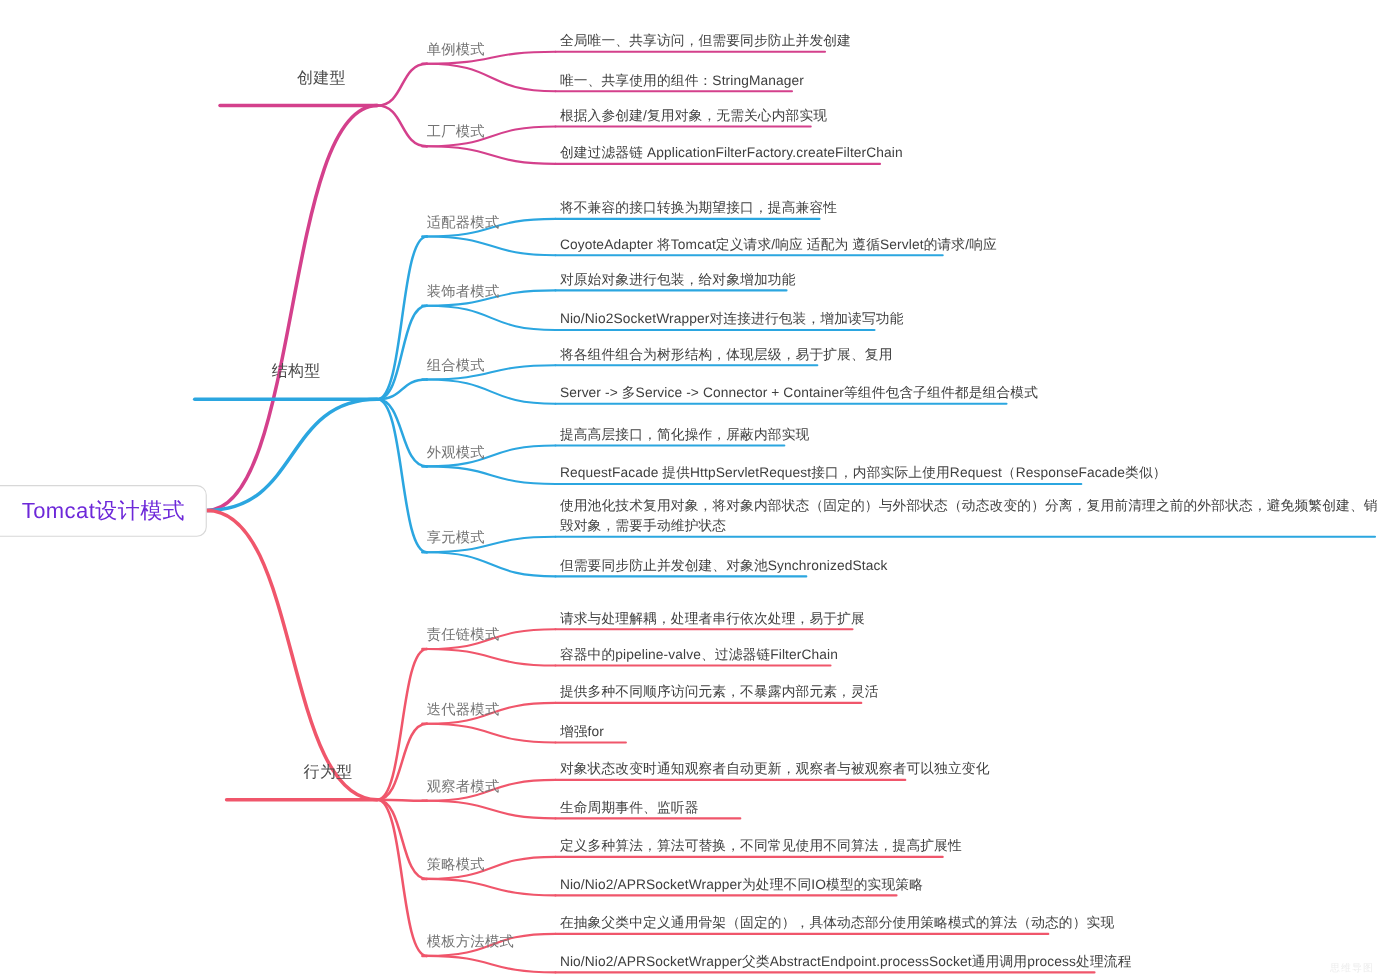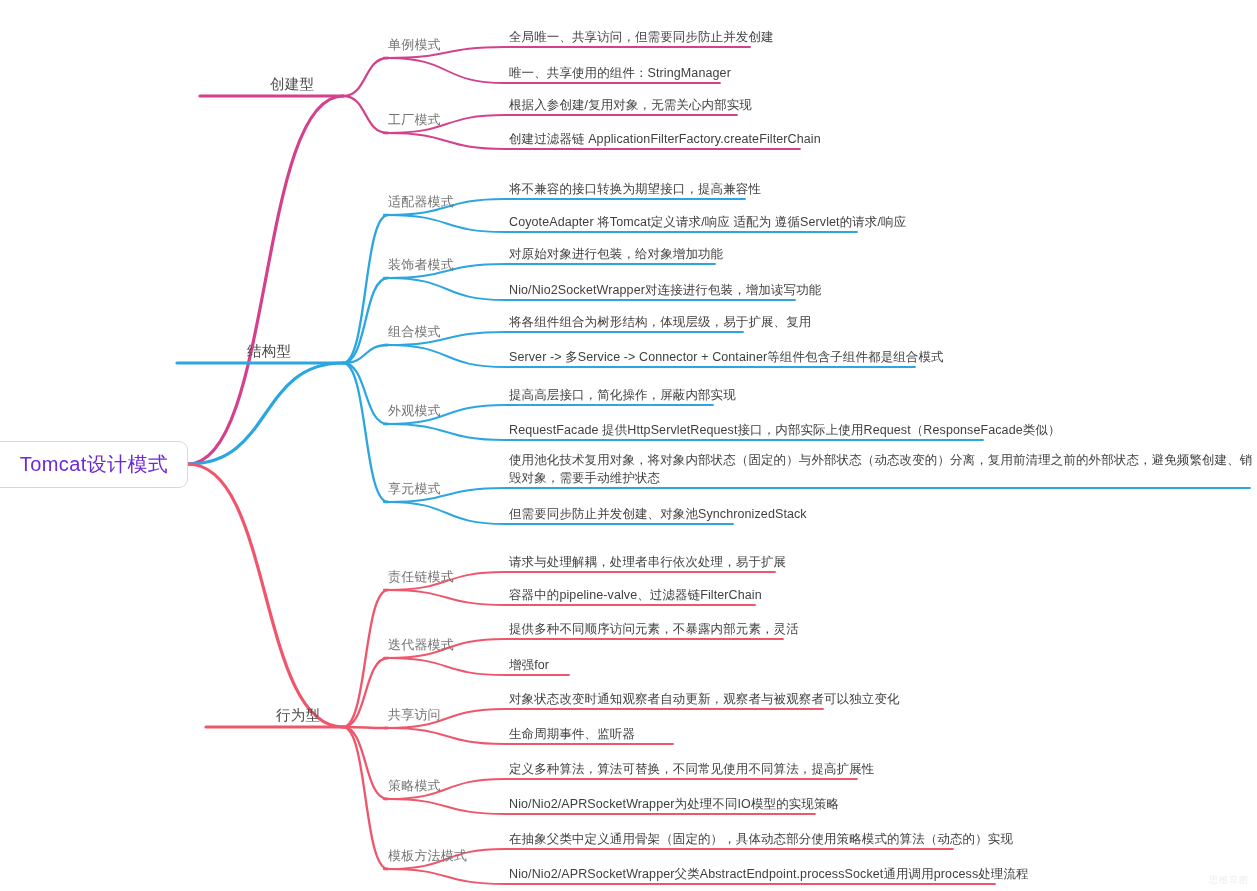--- a/index.html
+++ b/index.html
@@ -51,21 +51,21 @@
     white-space: nowrap;
   }
 
   
   .cat-node {
     position: absolute;
     transform: translateY(-100%);
     white-space: nowrap;
     font-size: 14.5px;
     color: #4a4a4a;
-    padding-bottom: 2px;
+    padding-bottom: 16px;
     letter-spacing: .3px;
   }
 
   
   .pat-node {
     position: absolute;
     transform: translateY(-100%);
     white-space: nowrap;
     font-size: 13px;
     color: #737373;
@@ -213,21 +213,21 @@
       <div class="pat-node" style="left: 388px; top: 502px;"><span>享元模式</span></div>
       <div class="leaf-node wrap" style="width: 755px; left: 509px; top: 488px;"><span>使用池化技术复用对象，将对象内部状态（固定的）与外部状态（动态改变的）分离，复用前清理之前的外部状态，避免频繁创建、销毁对象，需要手动维护状态</span></div>
       <div class="leaf-node" style="left: 509px; top: 524px;"><span>但需要同步防止并发创建、对象池SynchronizedStack</span></div>
       <div class="cat-node" style="left: 276px; top: 727px;"><span>行为型</span></div>
       <div class="pat-node" style="left: 388px; top: 590px;"><span>责任链模式</span></div>
       <div class="leaf-node" style="left: 509px; top: 572px;"><span>请求与处理解耦，处理者串行依次处理，易于扩展</span></div>
       <div class="leaf-node" style="left: 509px; top: 605px;"><span>容器中的pipeline-valve、过滤器链FilterChain</span></div>
       <div class="pat-node" style="left: 388px; top: 658px;"><span>迭代器模式</span></div>
       <div class="leaf-node" style="left: 509px; top: 639px;"><span>提供多种不同顺序访问元素，不暴露内部元素，灵活</span></div>
       <div class="leaf-node" style="left: 509px; top: 675px;"><span>增强for</span></div>
-      <div class="pat-node" style="left: 388px; top: 728px;"><span>共享访问</span></div>
+      <div class="pat-node" style="left: 388px; top: 728px;"><span>观察者模式</span></div>
       <div class="leaf-node" style="left: 509px; top: 709px;"><span>对象状态改变时通知观察者自动更新，观察者与被观察者可以独立变化</span></div>
       <div class="leaf-node" style="left: 509px; top: 744px;"><span>生命周期事件、监听器</span></div>
       <div class="pat-node" style="left: 388px; top: 799px;"><span>策略模式</span></div>
       <div class="leaf-node" style="left: 509px; top: 779px;"><span>定义多种算法，算法可替换，不同常见使用不同算法，提高扩展性</span></div>
       <div class="leaf-node" style="left: 509px; top: 814px;"><span>Nio/Nio2/APRSocketWrapper为处理不同IO模型的实现策略</span></div>
       <div class="pat-node" style="left: 388px; top: 869px;"><span>模板方法模式</span></div>
       <div class="leaf-node" style="left: 509px; top: 849px;"><span>在抽象父类中定义通用骨架（固定的），具体动态部分使用策略模式的算法（动态的）实现</span></div>
       <div class="leaf-node" style="left: 509px; top: 884px;"><span>Nio/Nio2/APRSocketWrapper父类AbstractEndpoint.processSocket通用调用process处理流程</span></div>
     </div>
 

